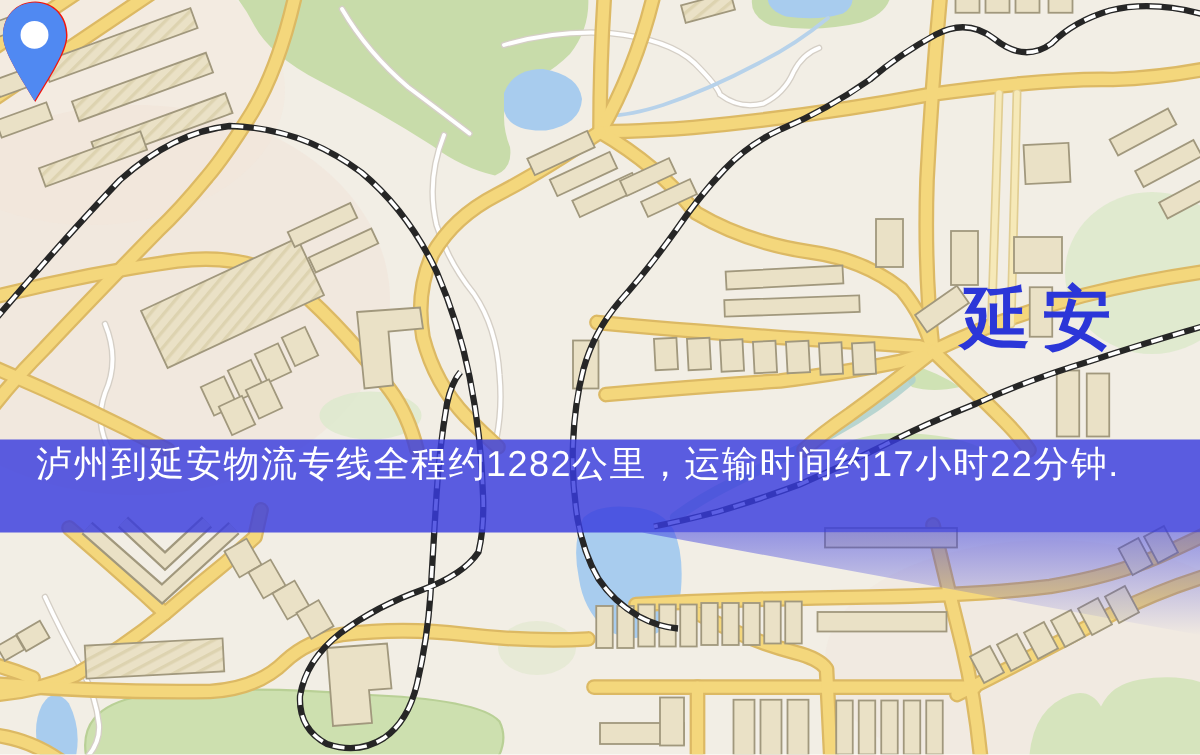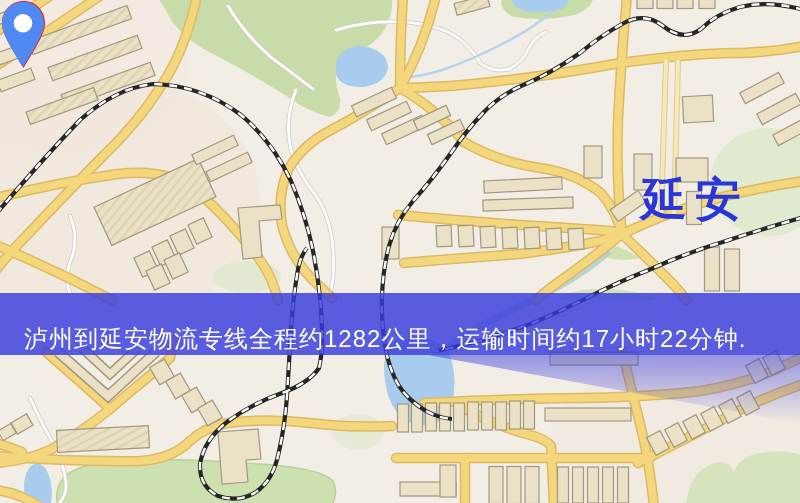--- a/index.html
+++ b/index.html
@@ -23,32 +23,32 @@
   
   .bp{fill:#eae1c6;stroke:#a1987d;stroke-width:1.2}
   .bh{fill:url(#hatch);stroke:#a1987d;stroke-width:1.2}
   
   .wr{fill:none;stroke:#aed0cc;stroke-width:7;opacity:.85;stroke-linecap:round}
   .ws{fill:none;stroke:#b7d2ea;stroke-width:2.5;stroke-linecap:round}
 
   .banner{
     position:absolute;left:0;top:293px;width:800px;height:62px;
     background:rgba(56,60,222,0.82);
-    display:flex;align-items:flex-end;
+    display:flex;align-items:flex-start;
     box-sizing:border-box;padding-left:24px;
   }
   .banner span{
     color:#ffffff;font-size:24px;letter-spacing:1px;white-space:nowrap;
   }
   .city-label{
     position:absolute;font-size:46px;font-weight:bold;line-height:1;
     white-space:nowrap;user-select:none;
   }
   .label-origin{left:86px;top:173px;letter-spacing:3px;}
-  .label-dest{left:641px;top:176px;letter-spacing:8px;}
+  .label-dest{left:641px;top:189px;letter-spacing:8px;}
   .pin{position:absolute;}
   .pin-origin{left:121px;top:103px;}
   .pin-dest{left:664px;top:99px;}
 </style>
 </head>
 <body>
 
 <div class="stage">
 
   <svg width="800" height="503" viewBox="0 0 800 503">

